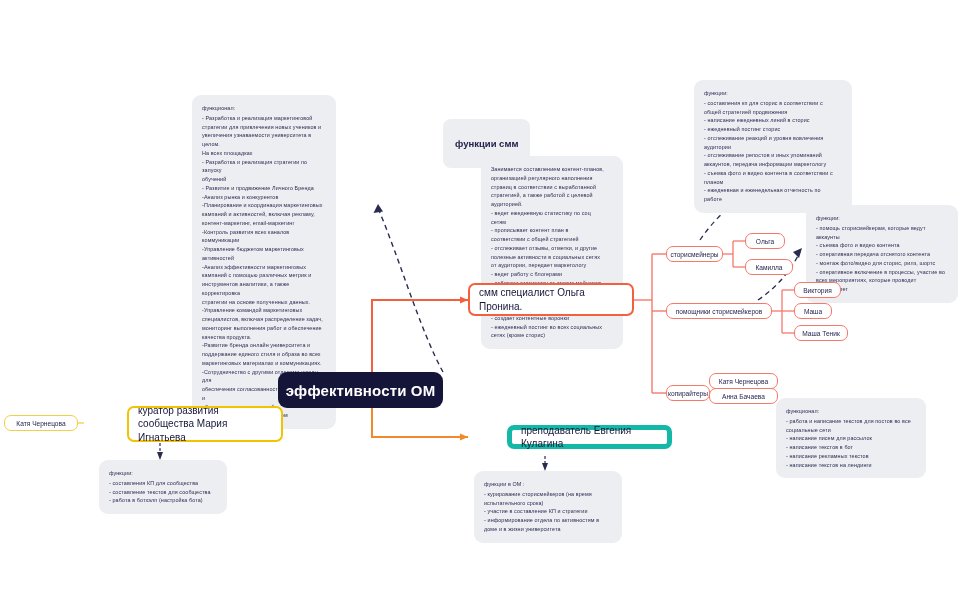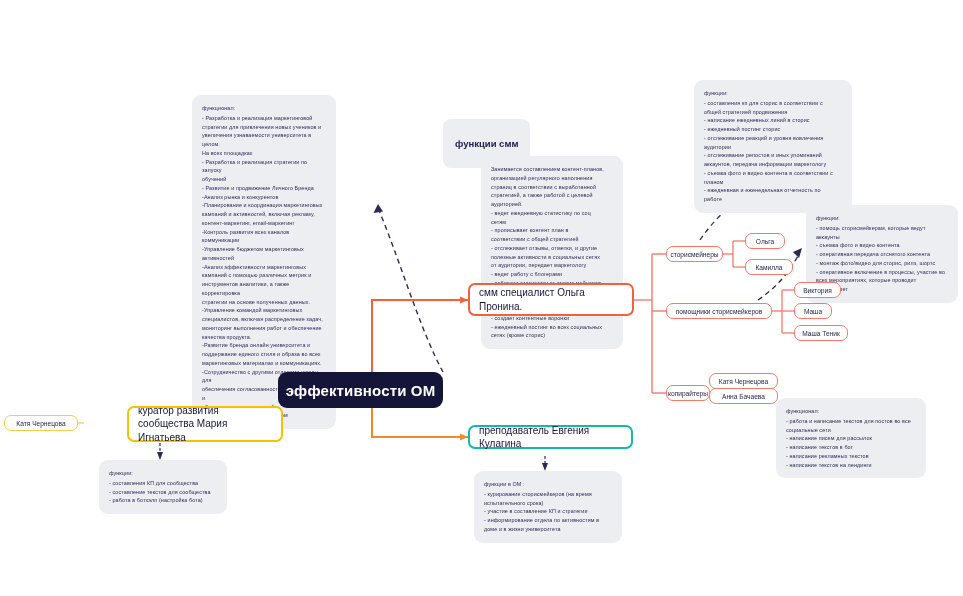--- a/index.html
+++ b/index.html
@@ -56,21 +56,21 @@
 
   
   .box{
     position:absolute;
     background:#ffffff;
     box-sizing:border-box;
     display:flex;align-items:center;
     border-radius:7px;
   }
   .box.red{border:2px solid #f4603e;}
-  .box.orange{border:2px solid #14b8a6;}
+  .box.orange{border:5px solid #14b8a6;margin-left:39px;}
   .box.yellow{border:2px solid #f2c300;}
   .box .txt{font-size:11.5px;color:#16163a;line-height:1.32;padding:0 9px;}
   .box.lvl1 .txt{font-size:10px;}
 
   
   .sbox{
     position:absolute;
     background:#ffffff;
     border:1.2px solid #f5796a;
     border-radius:7px;

